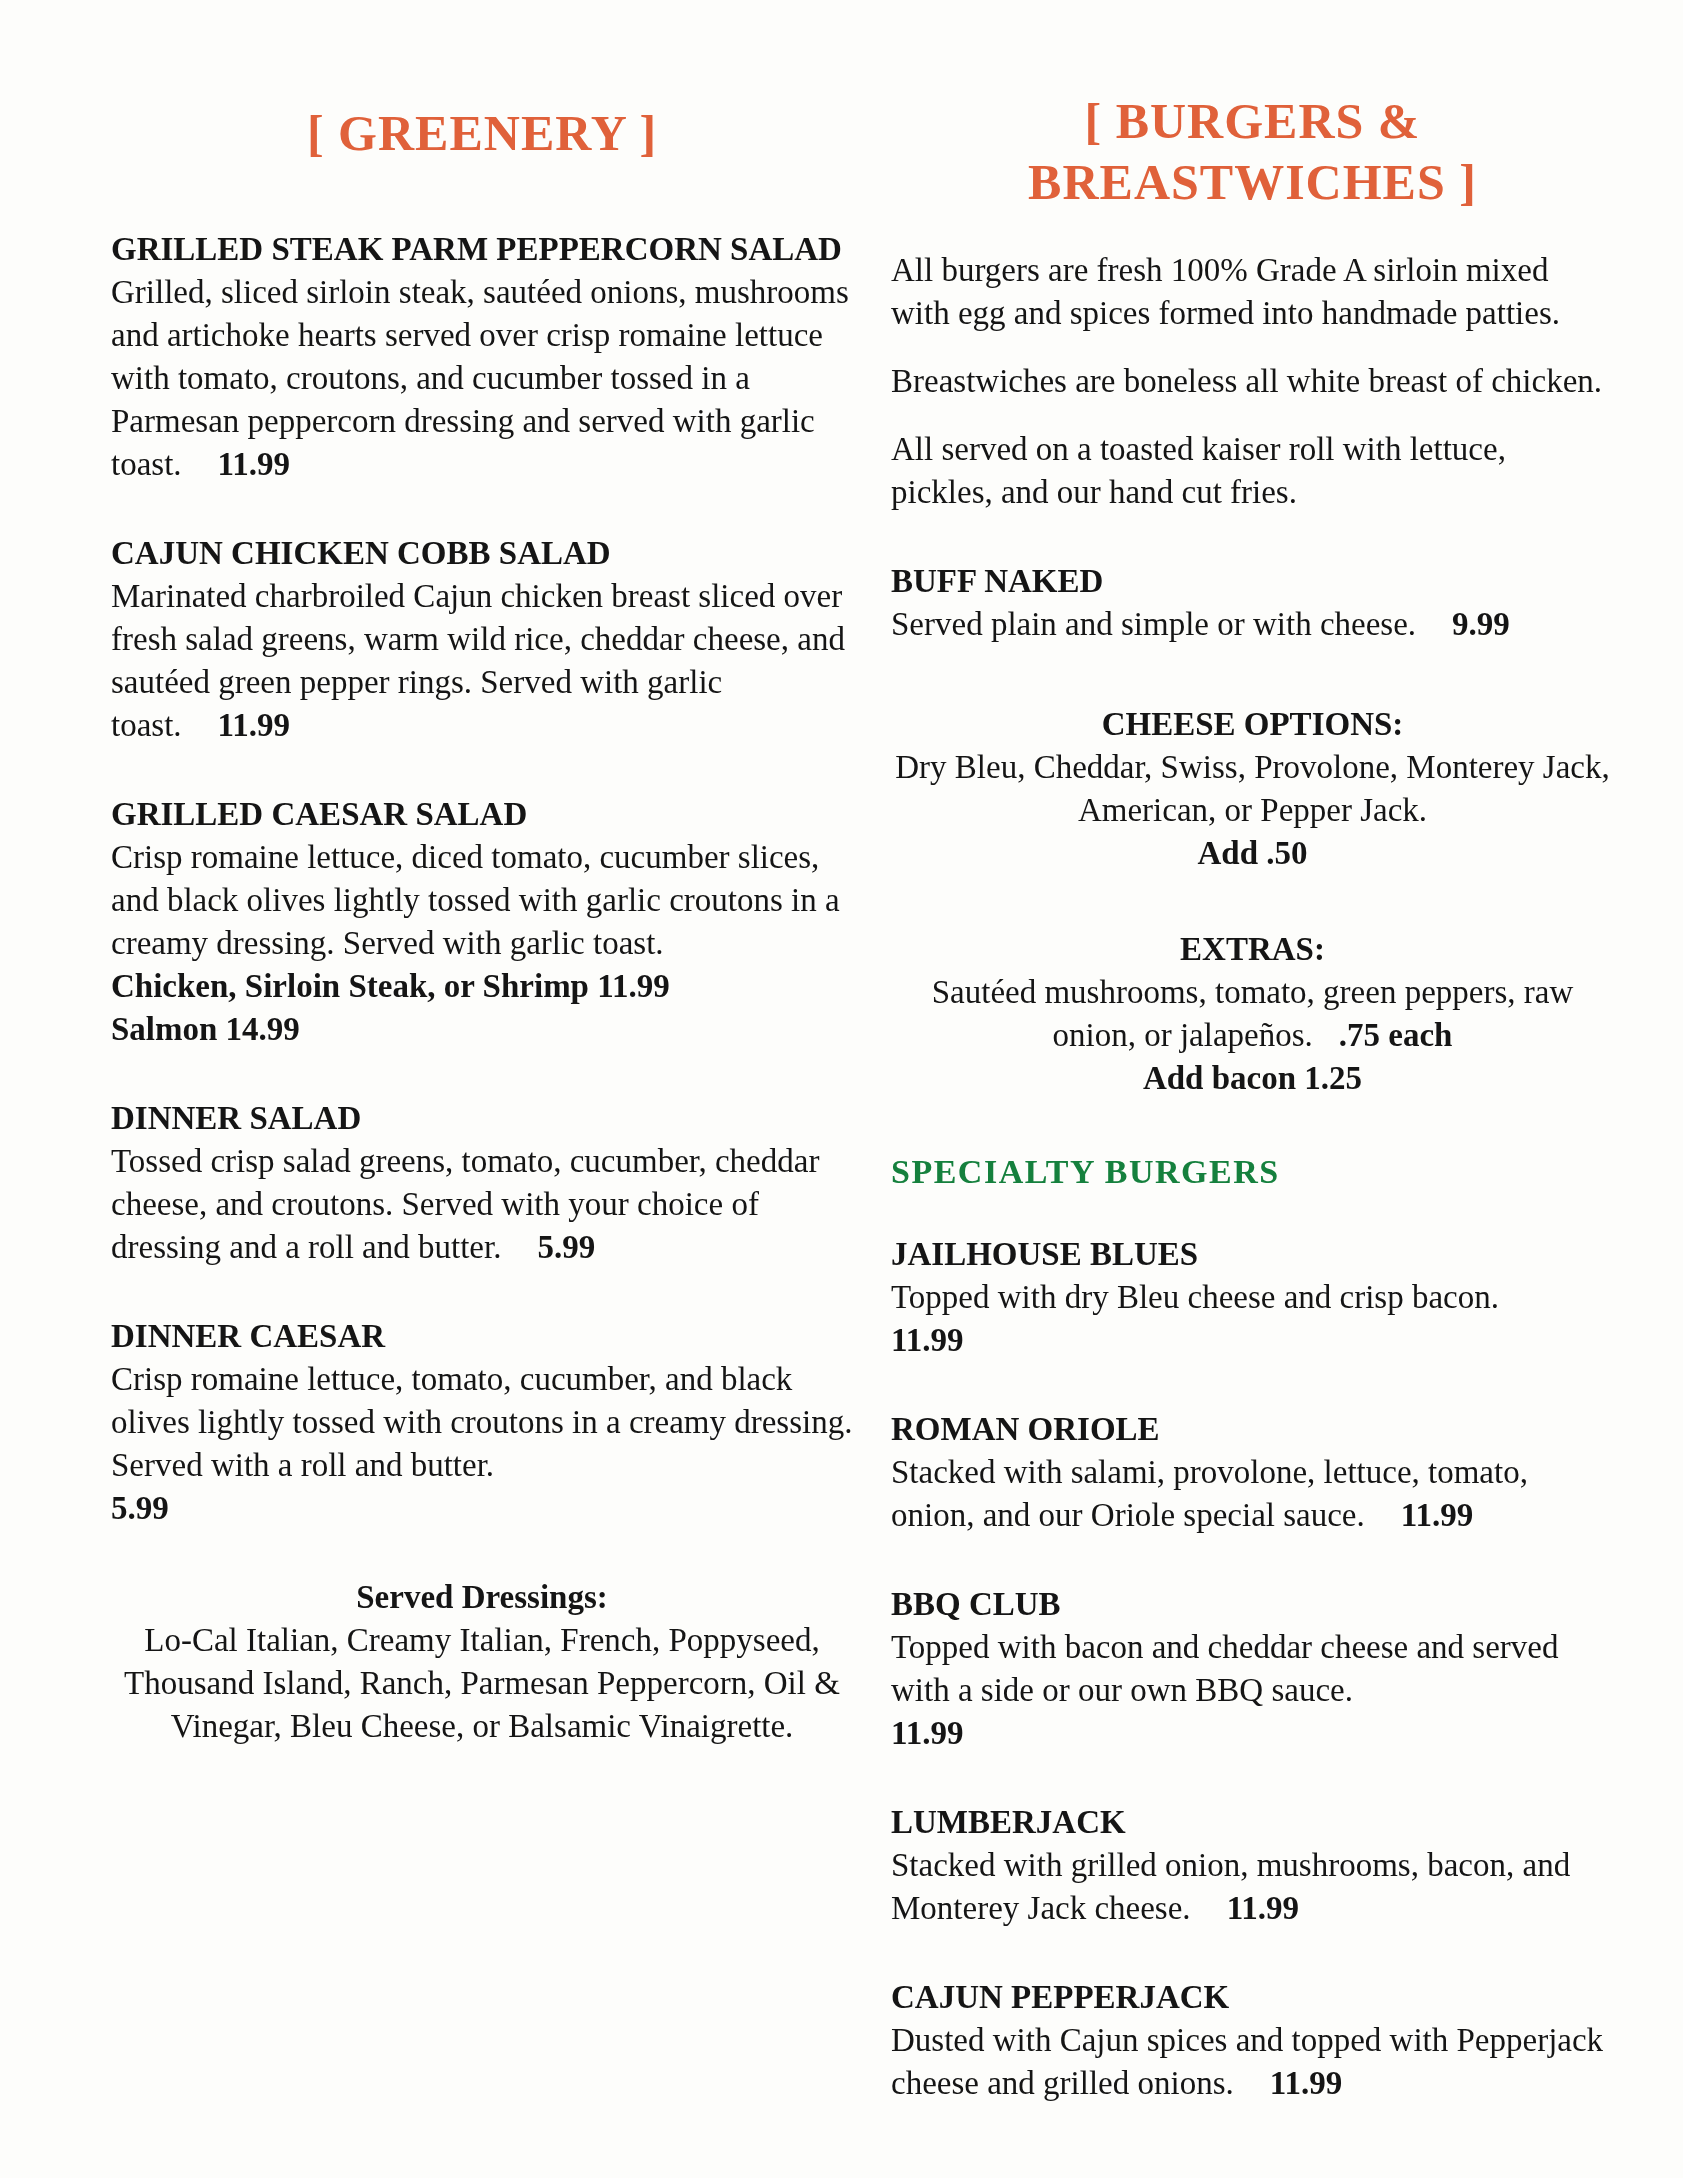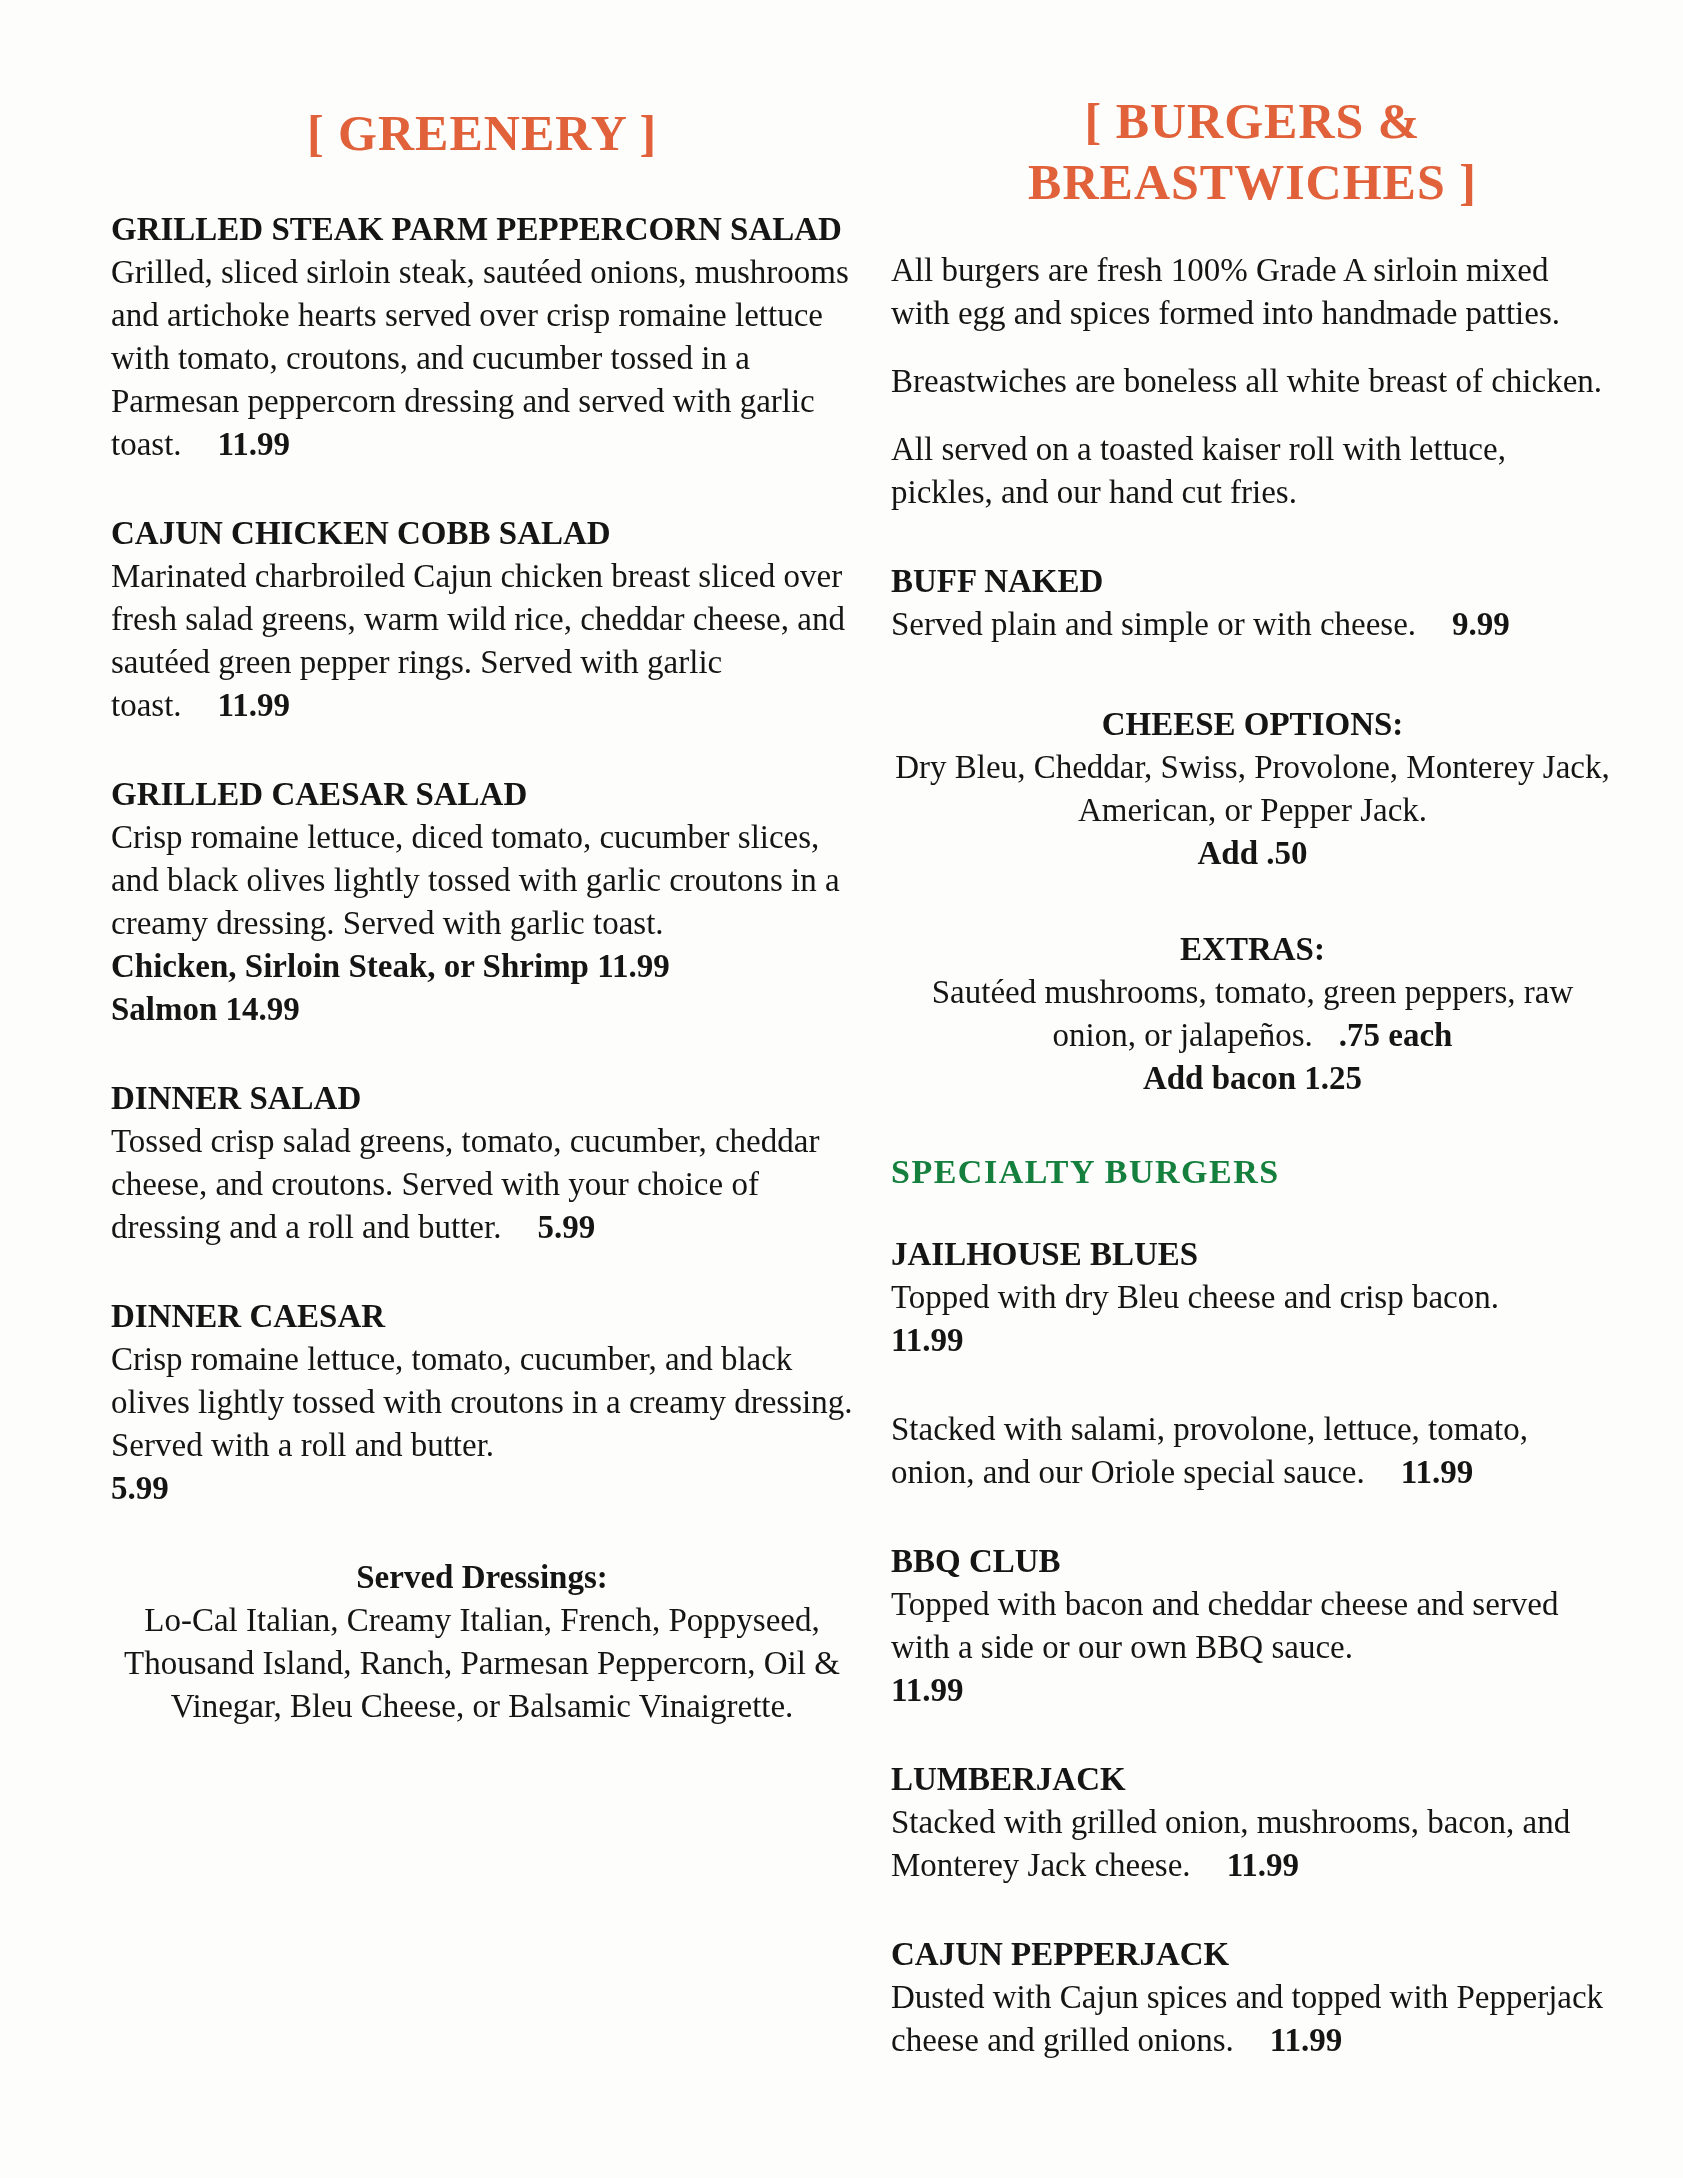--- a/index.html
+++ b/index.html
@@ -33,21 +33,21 @@
     padding: 91px 69px 0 38px;
   }
   .section-header {
     font-size: 50px;
     font-weight: bold;
     letter-spacing: 1px;
     text-align: center;
     margin: 0 0 44px 0;
     line-height: 61px;
   }
-  .col.left .section-header { margin-bottom: 44px; }
+  .col.left .section-header { margin-bottom: 64px; }
   .col.right .section-header { margin-bottom: 36px; }
   .item {
     margin-bottom: 46px;
     font-size: 33px;
     line-height: 43px;
   }
   .item-title {
     font-weight: bold;
   }
   .item-desc { }
@@ -166,20 +166,21 @@
 
     <h2 class="specialty-heading" style="color:#15803d">SPECIALTY BURGERS</h2>
 
     <div class="item">
       <div class="item-title">JAILHOUSE BLUES</div>
       <div class="item-desc">Topped with dry Bleu cheese and crisp bacon.</div>
       <div class="price-line">11.99</div>
     </div>
 
     <div class="item">
+      <div class="item-title">ROMAN ORIOLE</div>
       <div class="item-desc"><span>Stacked with salami, provolone, lettuce, tomato, onion, and our Oriole special sauce.</span><span class="price">11.99</span></div>
     </div>
 
     <div class="item">
       <div class="item-title">BBQ CLUB</div>
       <div class="item-desc">Topped with bacon and cheddar cheese and served with a side or our own BBQ sauce.</div>
       <div class="price-line">11.99</div>
     </div>
 
     <div class="item">

